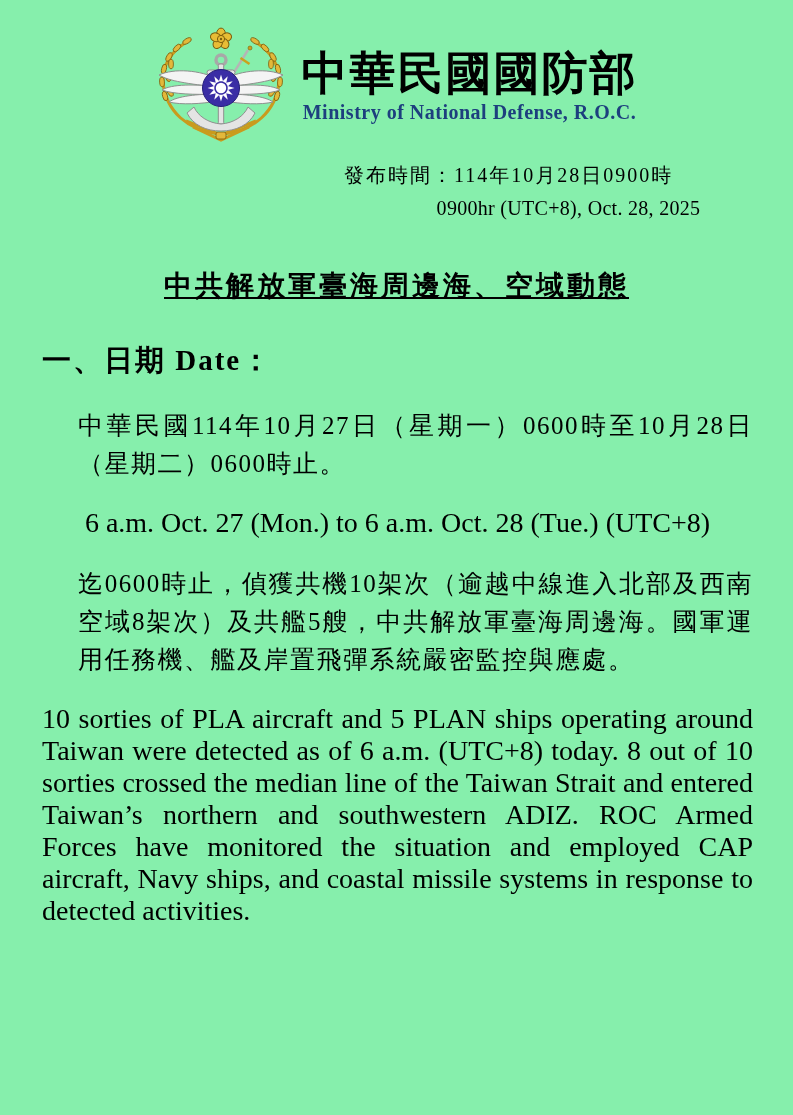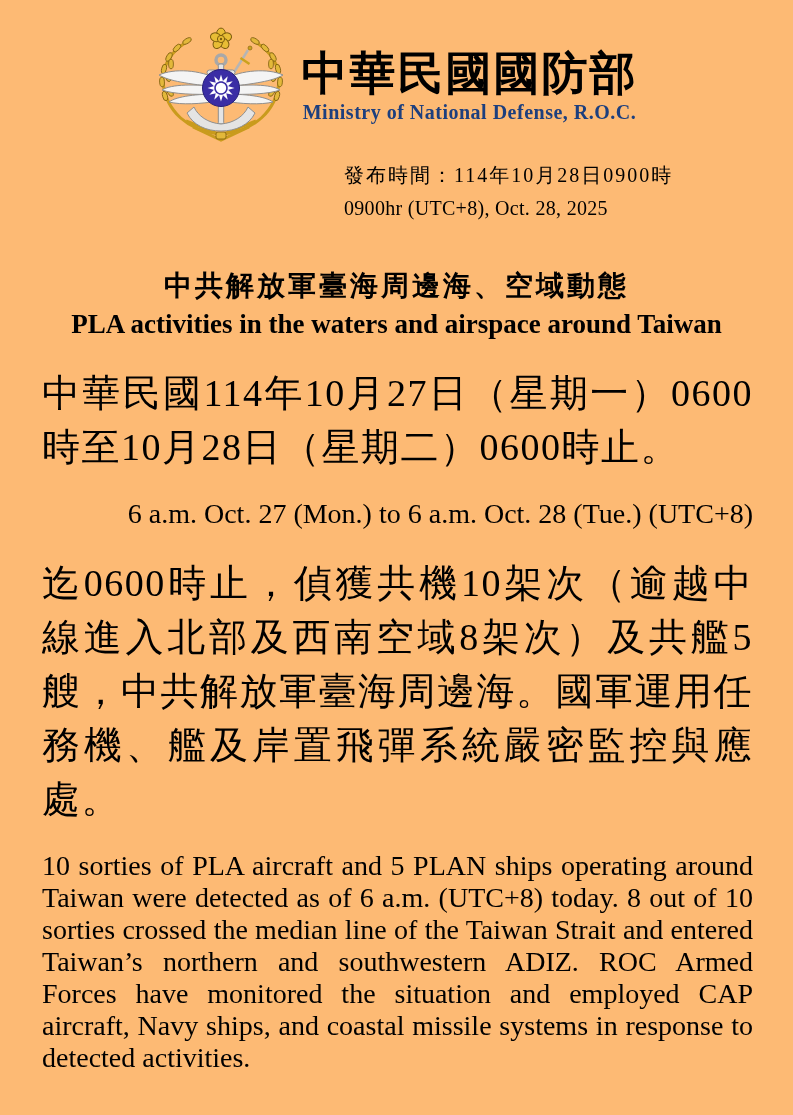--- a/index.html
+++ b/index.html
@@ -1,21 +1,21 @@
 <!DOCTYPE html>
 <html><head>
 <meta charset="utf-8">
 <style>
   * { margin: 0; padding: 0; box-sizing: border-box; }
   html, body { background: #ffffff; }
   .page {
     position: relative;
     width: 793px;
     height: 1115px;
-    background: #fdba74;
+    background: #86efac;
     overflow: hidden;
     font-family: "Liberation Serif", "DejaVu Serif", serif;
     color: #000000;
   }
   
   .masthead {
     display: flex;
     align-items: center;
     justify-content: center;
     padding-top: 24px;
@@ -40,49 +40,50 @@
     text-align: center;
   }
   
   .release {
     margin-top: 10px;
     margin-left: 344px;
     font-size: 20px;
     line-height: 33px;
   }
   .release-zh { letter-spacing: 2px; }
-  .release-en { letter-spacing: 0.3px; }
+  .release-en { letter-spacing: 0.3px; text-align: center; }
   
   .doc-title { margin-top: 42px; text-align: center; font-weight: bold; }
-  .doc-title-zh { font-size: 28px; letter-spacing: 3px; white-space: nowrap; }
+  .doc-title-zh { font-size: 28px; letter-spacing: 3px; white-space: nowrap; text-decoration: underline; }
   .doc-title-en { font-size: 27px; margin-top: 4px; white-space: nowrap; }
   
   .content { padding: 0 40px 0 42px; }
   .sec-heading {
     font-size: 29px;
     font-weight: bold;
     letter-spacing: 2px;
     margin-top: 34px;
   }
   .sec-date .sec-heading { margin-top: 36px; }
   .para-zh {
     margin-top: 26px;
-    font-size: 38px;
-    line-height: 54px;
+    font-size: 25px;
+    line-height: 38px;
     letter-spacing: 1.5px;
     text-align: justify;
+    margin-left: 36px;
   }
   .para-en {
     margin-top: 24px;
     font-size: 28px;
     line-height: 32px;
     text-align: justify;
   }
   .sec-activities .para-en { }
-  .para-en.single-line { text-align: right; white-space: nowrap; }
+  .para-en.single-line { text-align: center; white-space: nowrap; }
 </style>
 </head>
 <body>
 
 <div class="page">
 
   <header class="masthead">
     <div class="logo-wrap">
       <svg viewBox="0 0 130 125" width="130" height="125" xmlns="http://www.w3.org/2000/svg">
         <defs>
@@ -169,26 +170,26 @@
     </div>
   </header>
 
   <div class="release">
     <div class="release-zh">發布時間：114年10月28日0900時</div>
     <div class="release-en">0900hr (UTC+8), Oct. 28, 2025</div>
   </div>
 
   <div class="doc-title">
     <div class="doc-title-zh">中共解放軍臺海周邊海、空域動態</div>
-    <div class="doc-title-en">PLA activities in the waters and airspace around Taiwan</div>
   </div>
 
   <div class="content">
 
     <section class="sec-date">
+      <h2 class="sec-heading">一、日期 Date：</h2>
       <p class="para-zh">中華民國114年10月27日（星期一）0600時至10月28日（星期二）0600時止。</p>
       <p class="para-en single-line">6 a.m. Oct. 27 (Mon.) to 6 a.m. Oct. 28 (Tue.) (UTC+8)</p>
     </section>
 
     <section class="sec-activities">
       <p class="para-zh">迄0600時止，偵獲共機10架次（逾越中線進入北部及西南空域8架次）及共艦5艘，中共解放軍臺海周邊海。國軍運用任務機、艦及岸置飛彈系統嚴密監控與應處。</p>
       <p class="para-en">10 sorties of PLA aircraft and 5 PLAN ships operating around Taiwan were detected as of 6 a.m. (UTC+8) today. 8 out of 10 sorties crossed the median line of the Taiwan Strait and entered Taiwan’s northern and southwestern ADIZ. ROC Armed Forces have monitored the situation and employed CAP aircraft, Navy ships, and coastal missile systems in response to detected activities.</p>
     </section>
 
   </div>

